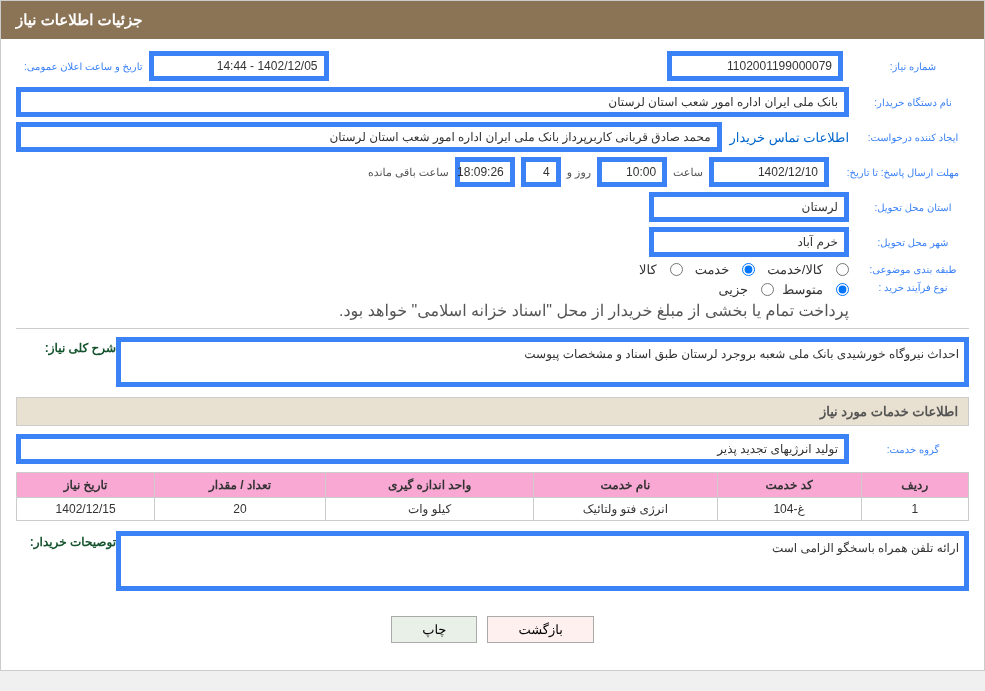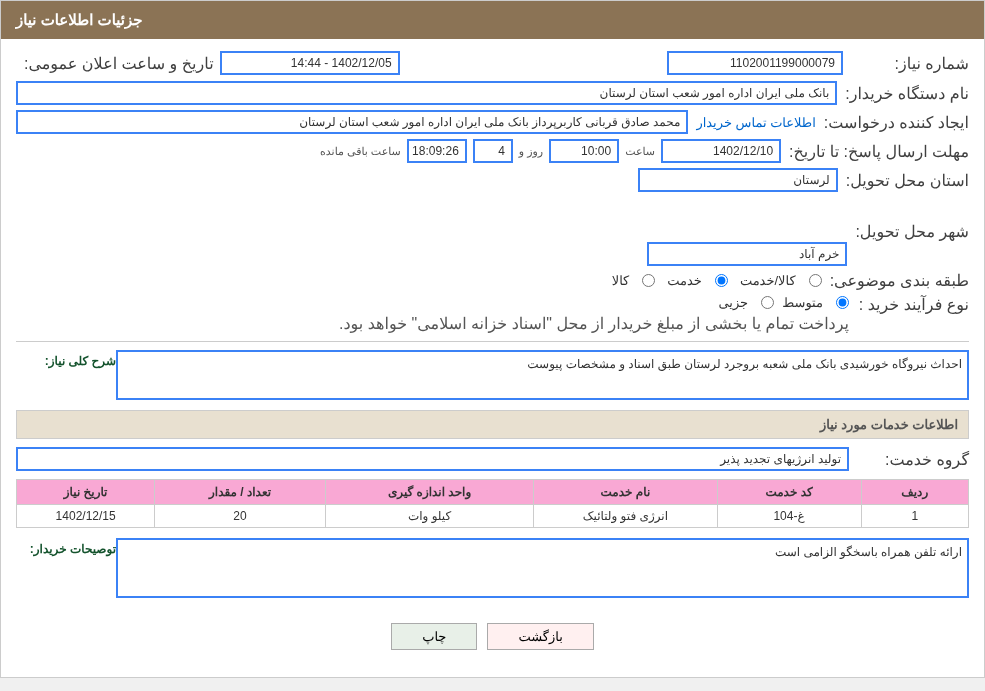--- a/index.html
+++ b/index.html
@@ -22,21 +22,21 @@
       text-align: left;
       padding: 10px 15px;
       font-size: 15px;
       font-weight: bold;
       letter-spacing: 1px;
     }
     .content-area {
       padding: 12px 15px;
     }
     .value-box {
-      border: 2px solid #3b82f6;
+      border: 5px solid #3b82f6;
       background: #fff;
       padding: 3px 6px;
       min-height: 22px;
       display: inline-block;
       font-size: 12px;
     }
     .value-box-medium {
       width: 176px;
     }
     .value-box-small {
@@ -114,25 +114,25 @@
     .btn-back {
       background: #fff0f0;
       border-color: #aaa;
     }
     .info-row {
       display: flex;
       align-items: center;
       margin-bottom: 5px;
     }
     .info-label {
-      text-align: right;
+      text-align: center;
       min-width: 120px;
       padding-left: 8px;
-      color: #404040;
-      font-size: 16px;
+      color: #3b82f6;
+      font-size: 10px;
     }
     .small-label {
       font-size: 11px;
       color: #555;
     }
     .textarea-wrapper {
       display: flex;
       align-items: flex-start;
       margin-bottom: 8px;
     }
@@ -192,21 +192,21 @@
       </div>
     </div>
 
     <div class="info-row" style="margin-bottom:5px;">
       <span class="info-label">استان محل تحویل:</span>
       <div class="value-box" style="width:200px;">لرستان</div>
     </div>
 
     <div class="info-row" style="margin-bottom:5px;">
       <span class="info-label">شهر محل تحویل:</span>
-      <div class="value-box" style="width:200px;margin-top:45px;">خرم آباد</div>
+      <div class="value-box" style="width:200px;">خرم آباد</div>
     </div>
 
     <div class="info-row" style="margin-bottom:5px;">
       <span class="info-label">طبقه بندی موضوعی:</span>
       <div class="radio-group">
         <div class="radio-item">
           <input type="radio" name="tabaghe" style="">
           <span>کالا/خدمت</span>
         </div>
         <div class="radio-item">

